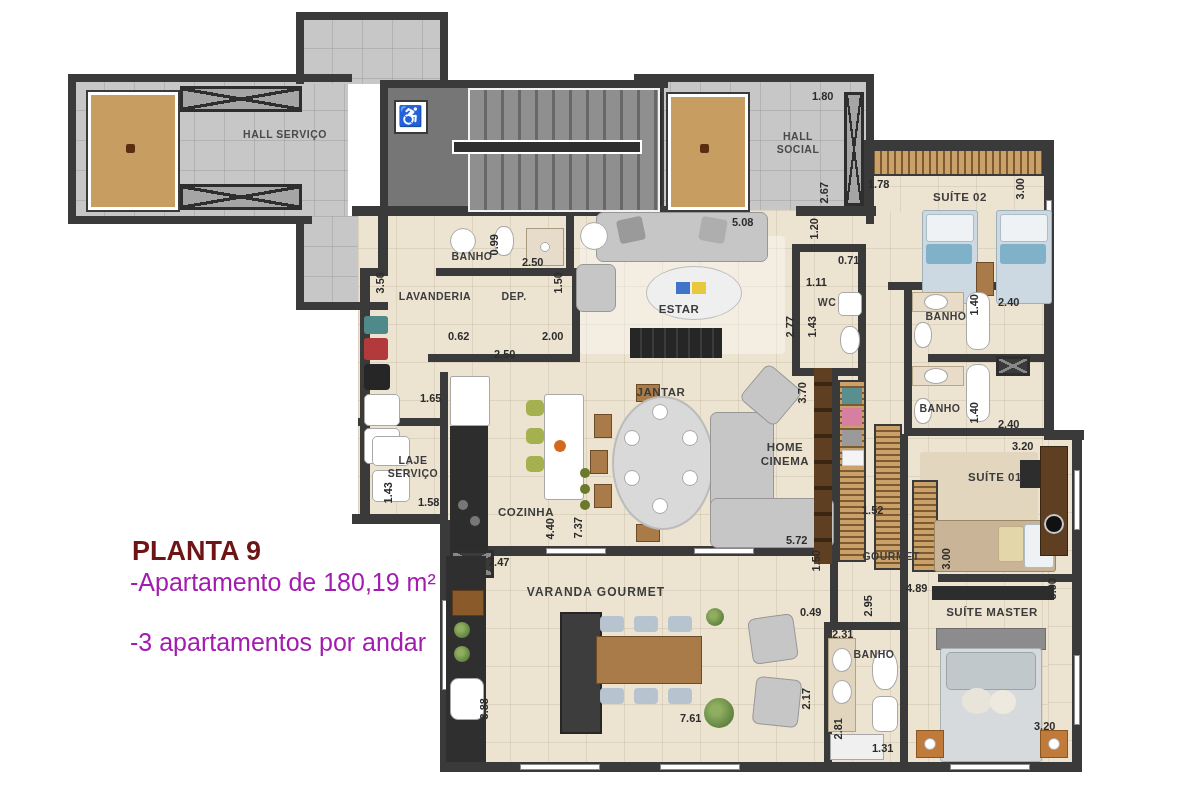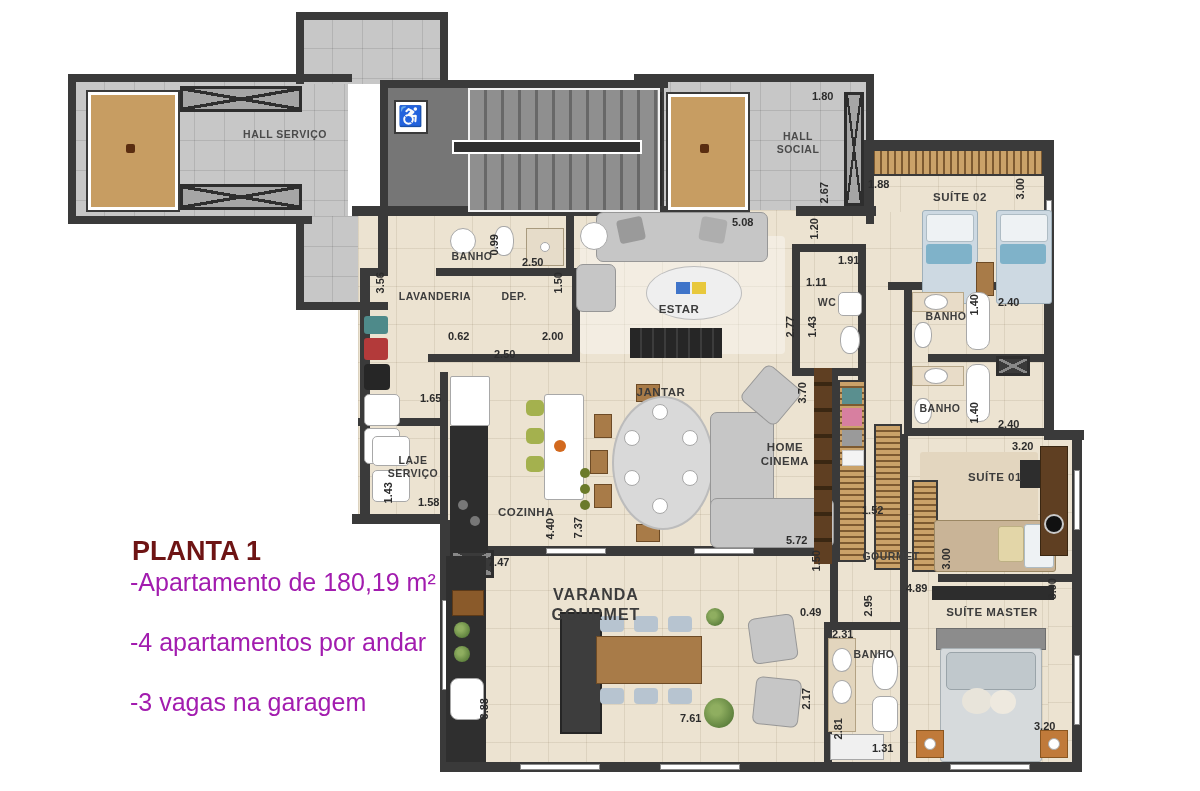--- a/index.html
+++ b/index.html
@@ -275,31 +275,31 @@
   <span class="room-label" style="left:812px;top:296px;width:30px;font-size:10.5px">WC</span>
   <span class="room-label" style="left:922px;top:190px;width:76px">SUÍTE 02</span>
   <span class="room-label" style="left:918px;top:310px;width:56px;font-size:10.5px">BANHO</span>
   <span class="room-label" style="left:912px;top:402px;width:56px;font-size:10.5px">BANHO</span>
   <span class="room-label" style="left:630px;top:385px;width:62px">JANTAR</span>
   <span class="room-label" style="left:754px;top:440px;width:62px">HOME CINEMA</span>
   <span class="room-label" style="left:382px;top:454px;width:62px;font-size:10.5px">LAJE SERVIÇO</span>
   <span class="room-label" style="left:490px;top:505px;width:72px">COZINHA</span>
   <span class="room-label" style="left:860px;top:550px;width:62px;font-size:10.5px">GOURMET</span>
   <span class="room-label" style="left:956px;top:470px;width:78px">SUÍTE 01</span>
-  <span class="room-label" style="left:520px;top:585px;width:152px;font-size:16px;letter-spacing:1px">VARANDA GOURMET</span>
+  <span class="room-label" style="left:520px;top:585px;width:152px;font-size:12px;letter-spacing:1px">VARANDA GOURMET</span>
   <span class="room-label" style="left:928px;top:605px;width:128px">SUÍTE MASTER</span>
   <span class="room-label" style="left:846px;top:648px;width:56px;font-size:10.5px">BANHO</span>
 
   <span class="dim" style="left:812px;top:90px">1.80</span>
-  <span class="dim" style="left:868px;top:178px">1.88</span>
+  <span class="dim" style="left:868px;top:178px">1.78</span>
   <span class="dim v" style="left:1014px;top:178px">3.00</span>
   <span class="dim v" style="left:818px;top:182px">2.67</span>
   <span class="dim" style="left:732px;top:216px">5.08</span>
   <span class="dim v" style="left:808px;top:218px">1.20</span>
-  <span class="dim" style="left:838px;top:254px">1.91</span>
+  <span class="dim" style="left:838px;top:254px">0.71</span>
   <span class="dim" style="left:806px;top:276px">1.11</span>
   <span class="dim v" style="left:784px;top:316px">2.77</span>
   <span class="dim v" style="left:806px;top:316px">1.43</span>
   <span class="dim v" style="left:488px;top:234px">0.99</span>
   <span class="dim" style="left:522px;top:256px">2.50</span>
   <span class="dim v" style="left:552px;top:272px">1.50</span>
   <span class="dim v" style="left:374px;top:272px">3.56</span>
   <span class="dim" style="left:448px;top:330px">0.62</span>
   <span class="dim" style="left:542px;top:330px">2.00</span>
   <span class="dim" style="left:494px;top:348px">2.50</span>
@@ -324,18 +324,17 @@
   <span class="dim v" style="left:862px;top:595px">2.95</span>
   <span class="dim" style="left:832px;top:628px">2.31</span>
   <span class="dim" style="left:488px;top:556px">7.47</span>
   <span class="dim v" style="left:800px;top:688px">2.17</span>
   <span class="dim v" style="left:832px;top:718px">2.81</span>
   <span class="dim" style="left:872px;top:742px">1.31</span>
   <span class="dim" style="left:1034px;top:720px">3.20</span>
   <span class="dim v" style="left:478px;top:698px">3.88</span>
   <span class="dim" style="left:680px;top:712px">7.61</span>
 
-  <span class="info-title">PLANTA 1</span>
+  <span class="info-title">PLANTA 9</span>
   <span class="info-line" style="top:568px">-Apartamento de 180,19 m²</span>
-  <span class="info-line" style="top:628px">-4 apartamentos por andar</span>
-  <span class="info-line" style="top:688px">-3 vagas na garagem</span>
+  <span class="info-line" style="top:628px">-3 apartamentos por andar</span>
 
 </div>
 
 </body></html>

